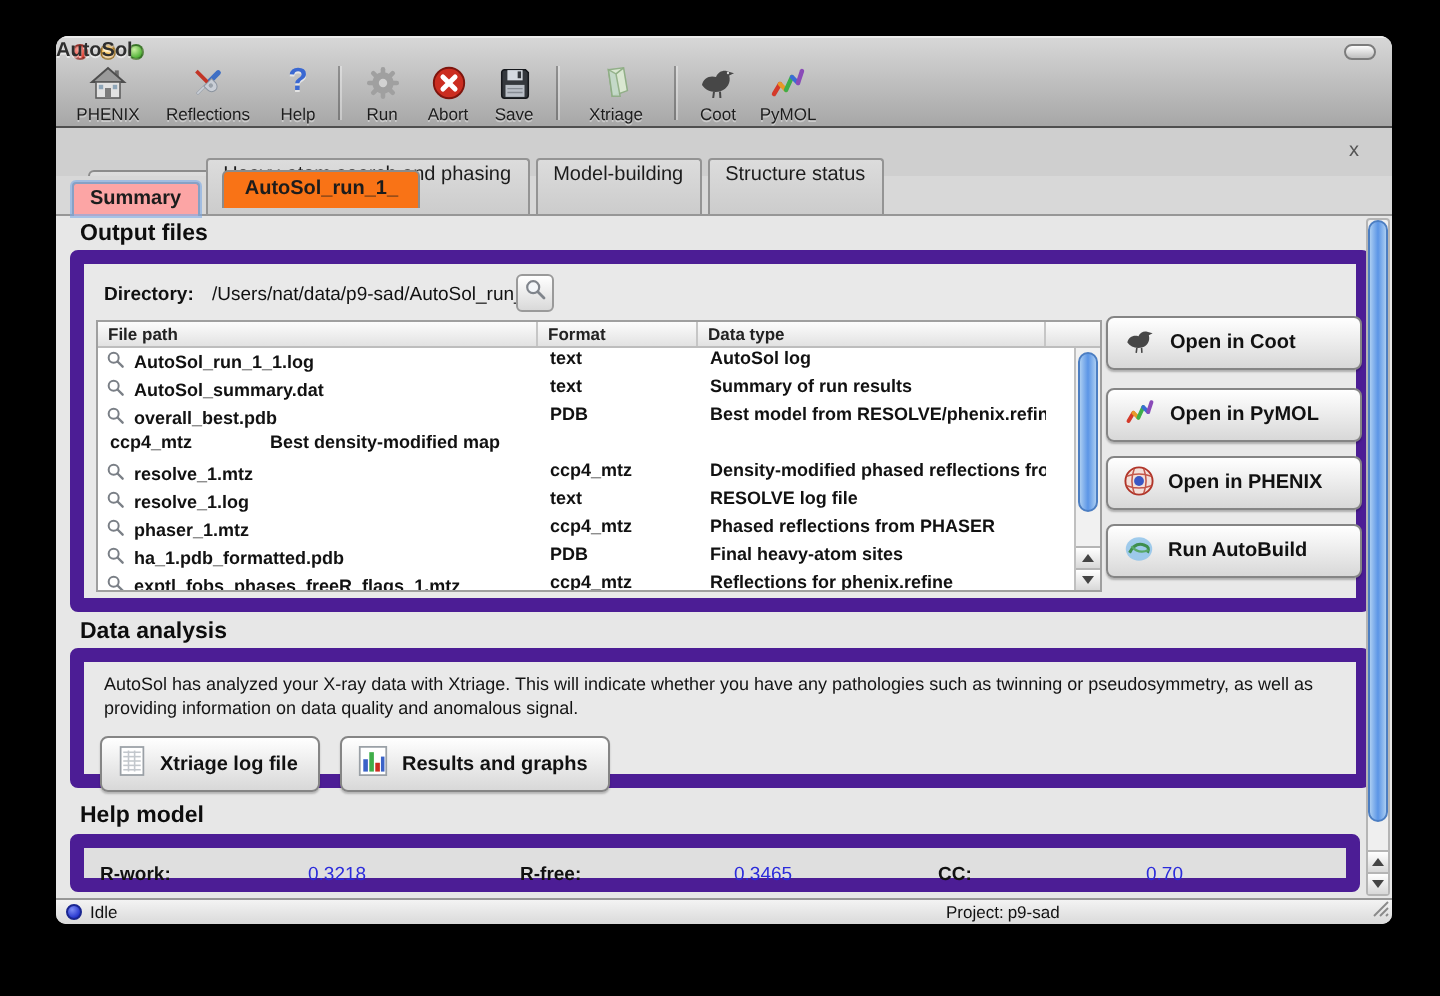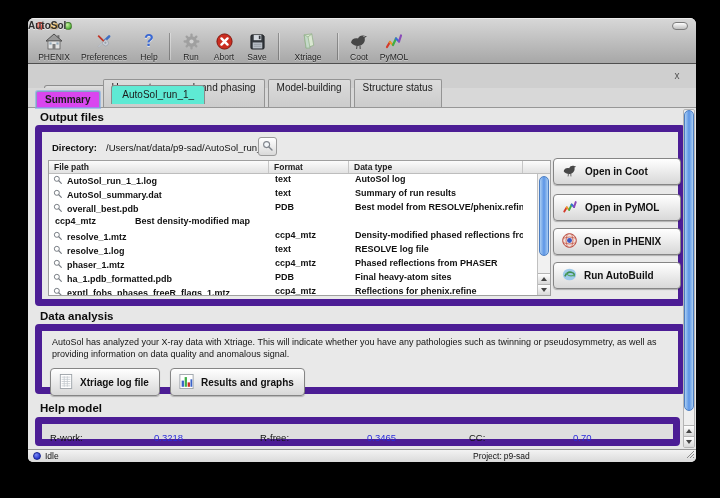--- a/index.html
+++ b/index.html
@@ -57,40 +57,40 @@
     background:#cfcfcf; border-bottom:1px solid #8c8c8c;
     display:flex; align-items:flex-end; padding-left:16px;
   }
   .tab-main {
     height:18px; padding:0 10px; margin-right:2px;
     font-size:10px; line-height:17px; color:#1c1c1c;
     background:linear-gradient(#dedede,#c6c6c6);
     border:1px solid #8c8c8c; border-bottom:none; border-radius:3px 3px 0 0;
   }
   .tab-main.active {
-    height:19px; font-weight:normal; background:#5eead4;
+    height:19px; font-weight:bold; background:#f97316;
     position:relative; margin-bottom:-1px; z-index:2;
   }
   .tab-close {
     position:absolute; right:13px; top:6px; width:12px; height:12px;
     font-size:10px; line-height:12px; text-align:center; color:#555; cursor:default;
   }
   .tabrow-sub {
     position:absolute; top:70px; left:0; right:0; height:20px;
     background:#d8d8d8; border-bottom:1px solid #979797;
     display:flex; align-items:flex-end; padding-left:8px;
   }
   .tab-sub {
     height:28px; padding:0 8px; margin-right:3px;
     font-size:10px; line-height:15px; color:#1c1c1c;
     background:linear-gradient(#dcdcdc,#cccccc);
     border:1px solid #949494; border-bottom:none; border-radius:2px 2px 0 0;
   }
   .tab-sub.active {
-    height:17px; font-weight:bold; background:#d946ef;
+    height:17px; font-weight:bold; background:#fca5a5;
     outline:2px solid rgba(125,170,230,.6); outline-offset:-1px;
     margin-bottom:-1px; z-index:2; position:relative;
   }
 
   
   .content { position:absolute; top:90px; left:0; right:0; bottom:13px; background:#e7e7e7; }
   .section-title { position:absolute; font-size:11.5px; font-weight:bold; color:#0d0d0d; }
   .panel {
     position:absolute; left:7px; width:650px;
     border:7px solid #4c1d95; border-radius:4px; background:#e9e9e9;
@@ -166,21 +166,21 @@
     box-shadow:0 1px 1px rgba(0,0,0,.22);
     display:flex; align-items:center; gap:7px; padding:0 10px 0 8px;
     font-size:10px; font-weight:bold; color:#111;
   }
   #btn-xtriage-log { left:8px; }
   #btn-results { left:128px; }
 
   
   #t-final { left:12px; top:294px; }
   #panel-final { top:309px; height:29px; width:645px; background:#dfdfdf; }
-  .metric-label { position:absolute; top:0; line-height:27px; font-size:9.5px; font-weight:normal; color:#111; }
+  .metric-label { position:absolute; top:0; line-height:27px; font-size:9.5px; font-weight:bold; color:#111; }
   .metric-value { position:absolute; top:0; line-height:27px; font-size:9.5px; color:#2b2bdb; }
 
   
   .main-sb {
     position:absolute; right:1px; top:1px; width:12px; height:339px;
     background:#efefef; border:1px solid #b5b5b5; border-radius:2px;
   }
   .main-thumb {
     position:absolute; left:0; right:0; top:0; height:301px; border-radius:6px;
     background:linear-gradient(90deg,#aacdf2,#5b95e6 50%,#aacdf2);
@@ -239,21 +239,21 @@
               <rect x="8.7" y="1" width="2.6" height="8.5" rx="1.2" fill="#3f6fc4"></rect>
               <rect x="9.4" y="9.2" width="1.2" height="8" fill="#c9ced6" stroke="#8b939e" stroke-width=".3"></rect>
             </g>
             <g transform="rotate(-45 10 9.5)">
               <rect x="9.2" y="1.2" width="1.8" height="8.5" fill="#c23527"></rect>
               <path d="M7.4 9.2 h5.4 v2.8 a2.7 2.7 0 0 1 -5.4 0 z" fill="#c9ced6" stroke="#8b939e" stroke-width=".5"></path>
               <circle cx="10.1" cy="11.4" r="1.1" fill="#9aa2ab"></circle>
             </g>
           </svg>
         </span>
-        <span class="lbl">Preferences</span>
+        <span class="lbl">Reflections</span>
       </div>
       <div class="tbitem" style="width:30px">
         <span class="icn help-q">?</span>
         <span class="lbl">Help</span>
       </div>
       <div class="tbsep"></div>
       <div class="tbitem" style="width:32px">
         <span class="icn">
           <svg width="19" height="19" viewBox="0 0 20 20">
             <g fill="#a0a0a0">

